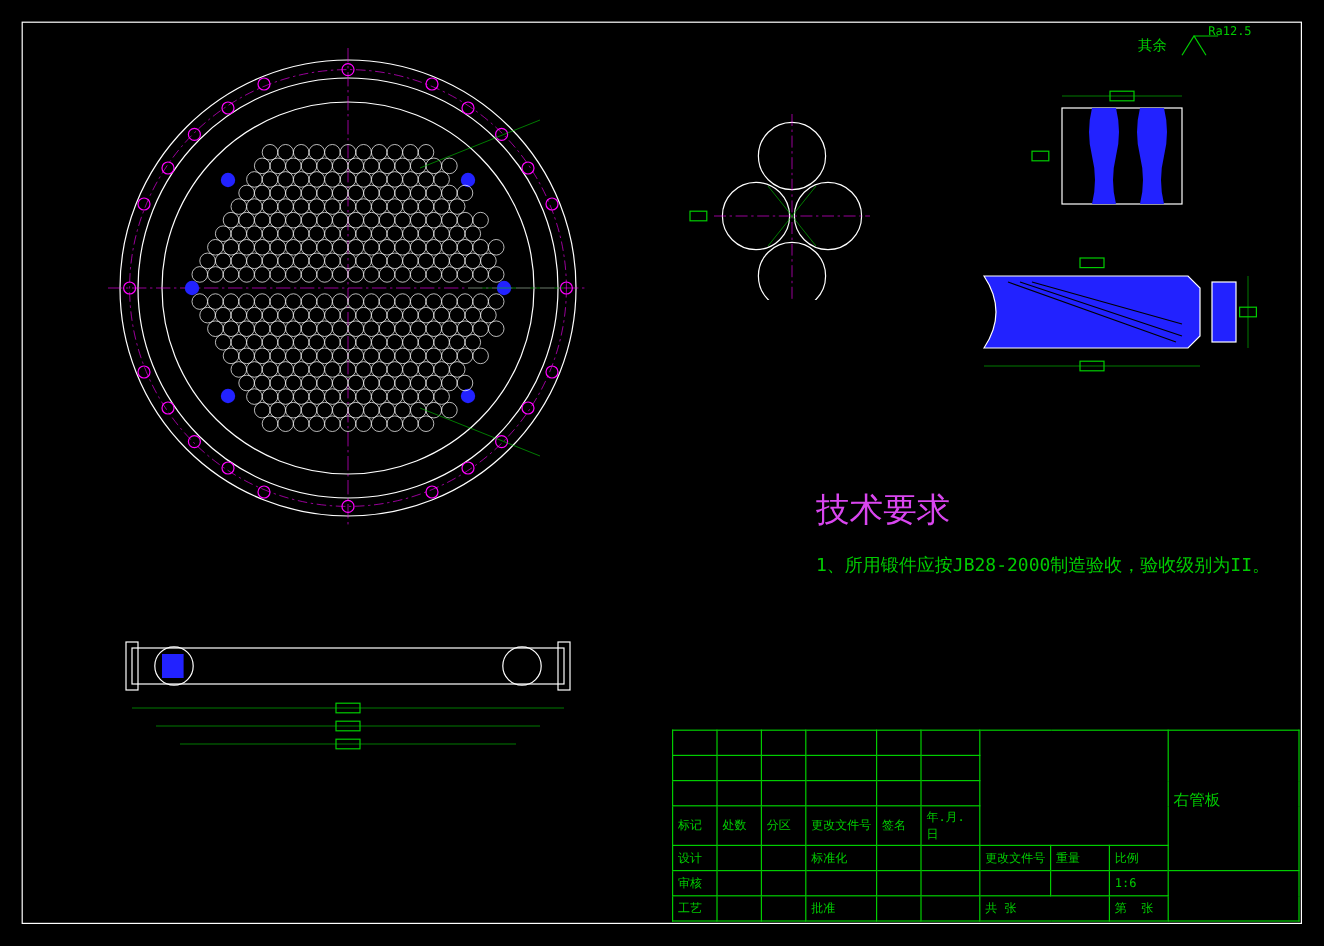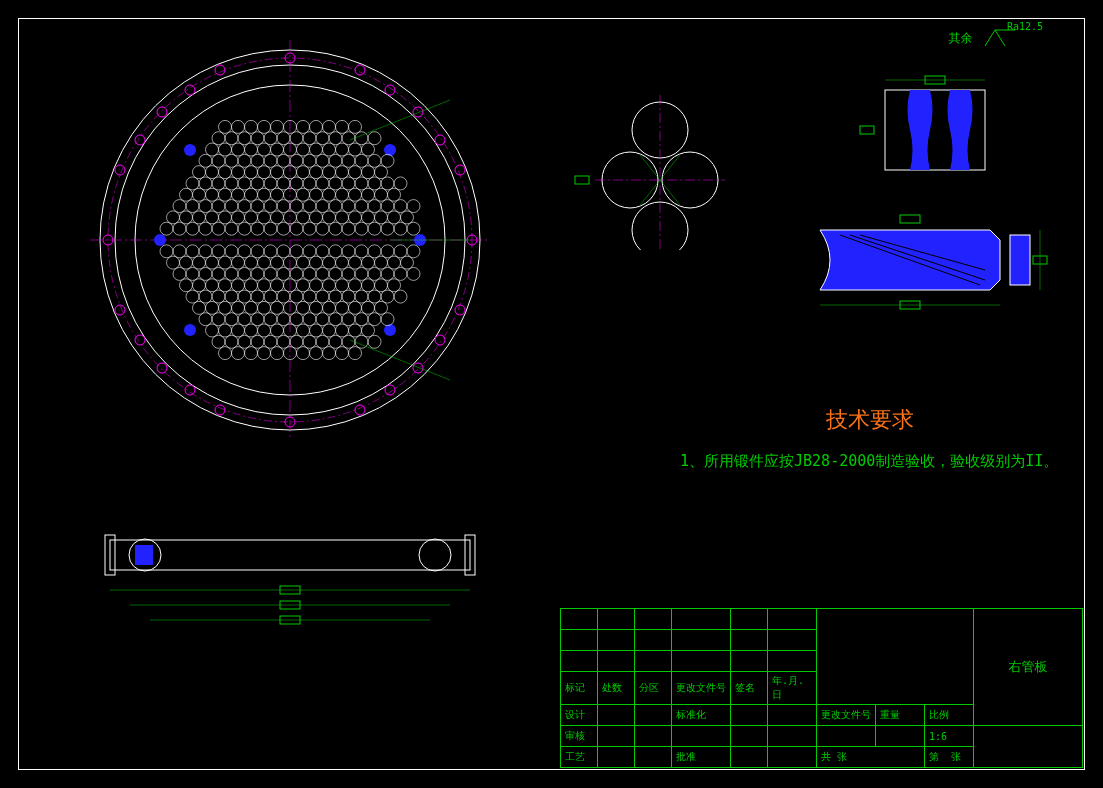--- a/index.html
+++ b/index.html
@@ -2,21 +2,21 @@
 <html><head>
 <meta charset="utf-8">
 <style>
 html,body{margin:0;padding:0;width:1103px;height:788px;background:#000;font-family:"SimSun","Microsoft YaHei",monospace;overflow:hidden}
 svg{display:block}
 .frame{position:absolute;border:1px solid #fff}
 .title-block{position:absolute;bottom:20px;right:20px}
 .tb-table{border-collapse:collapse}
 .tb-table td{border:1px solid #00cc00;color:#00cc00;font-size:10px;padding:2px 4px;height:16px}
 .req{position:absolute;color:#00cc00;font-size:15px;line-height:1.8}
-.req-title{color:#f97316;font-size:22px;text-align:center;margin-bottom:8px}
+.req-title{color:#d946ef;font-size:28px;text-align:left;margin-bottom:8px}
 .surf{position:absolute;color:#00cc00;font-size:12px}
 </style>
 </head>
 <body>
 
 <div class="frame" style="left:18px;top:18px;width:1065px;height:750px"></div>
 
 <div class="surf" style="right:40px;top:28px">
   <span>其余</span>
   <svg width="40" height="20" style="display:inline;vertical-align:middle">
@@ -451,21 +451,21 @@
 <table class="tb-table">
   <tbody>
         <tr>
           <td style="width:28px"></td>
           <td style="width:28px"></td>
           <td style="width:28px"></td>
           <td style="width:50px"></td>
           <td style="width:28px"></td>
           <td style="width:40px"></td>
       <td rowspan="4" colspan="3" style="width:140px"></td>
-      <td rowspan="5" style="width:100px;text-align:center;font-size:13px">右管板</td>
+      <td rowspan="5" style="width:100px;text-align:left;font-size:13px">右管板</td>
         </tr>
   <tr>
           <td></td>
           <td></td>
           <td></td>
           <td></td>
           <td></td>
           <td></td>
         </tr>
   <tr>

